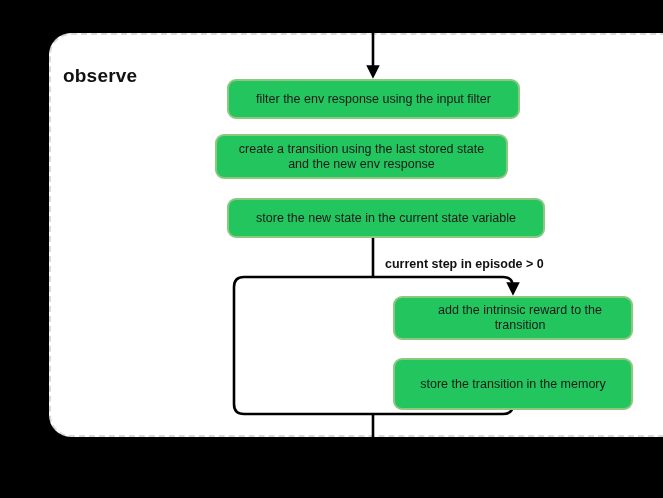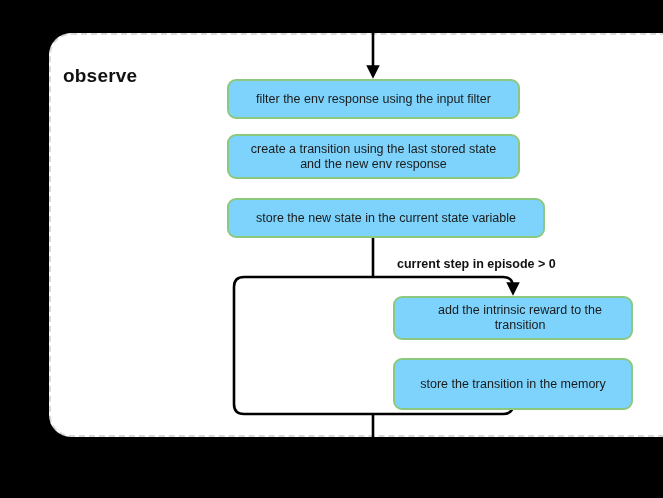--- a/index.html
+++ b/index.html
@@ -28,40 +28,40 @@
     letter-spacing:.2px;
     white-space:nowrap;
   }
 
   
   #wires{position:absolute;left:0;top:0;width:663px;height:498px;}
 
   
   .node{
     position:absolute;
-    background:#7dd3fc;
+    background:#22c55e;
     border:2px solid #8cc97f;
     border-radius:9px;
     box-sizing:border-box;
     display:flex;align-items:center;justify-content:center;
     text-align:center;
     color:#1a1a1a;
     font-size:12.5px;
     line-height:15px;
     padding:4px 10px;
   }
   #n-filter  {left:186px;top:79px; width:293px;height:40px;}
-  #n-create  {left:186px;top:134px;width:293px;height:45px;}
+  #n-create  {left:174px;top:134px;width:293px;height:45px;}
   #n-store   {left:186px;top:198px;width:318px;height:40px;}
   #n-reward  {left:352px;top:296px;width:240px;height:44px;padding-left:24px;}
   #n-memory  {left:352px;top:358px;width:240px;height:52px;}
 
   
   #cond-label{
-    position:absolute;left:356px;top:257px;
+    position:absolute;left:344px;top:257px;
     font-size:12.5px;font-weight:bold;color:#111;
     white-space:nowrap;
   }
 </style>
 </head>
 <body>
 
 <div id="stage">
 
   <div id="panel"></div>

